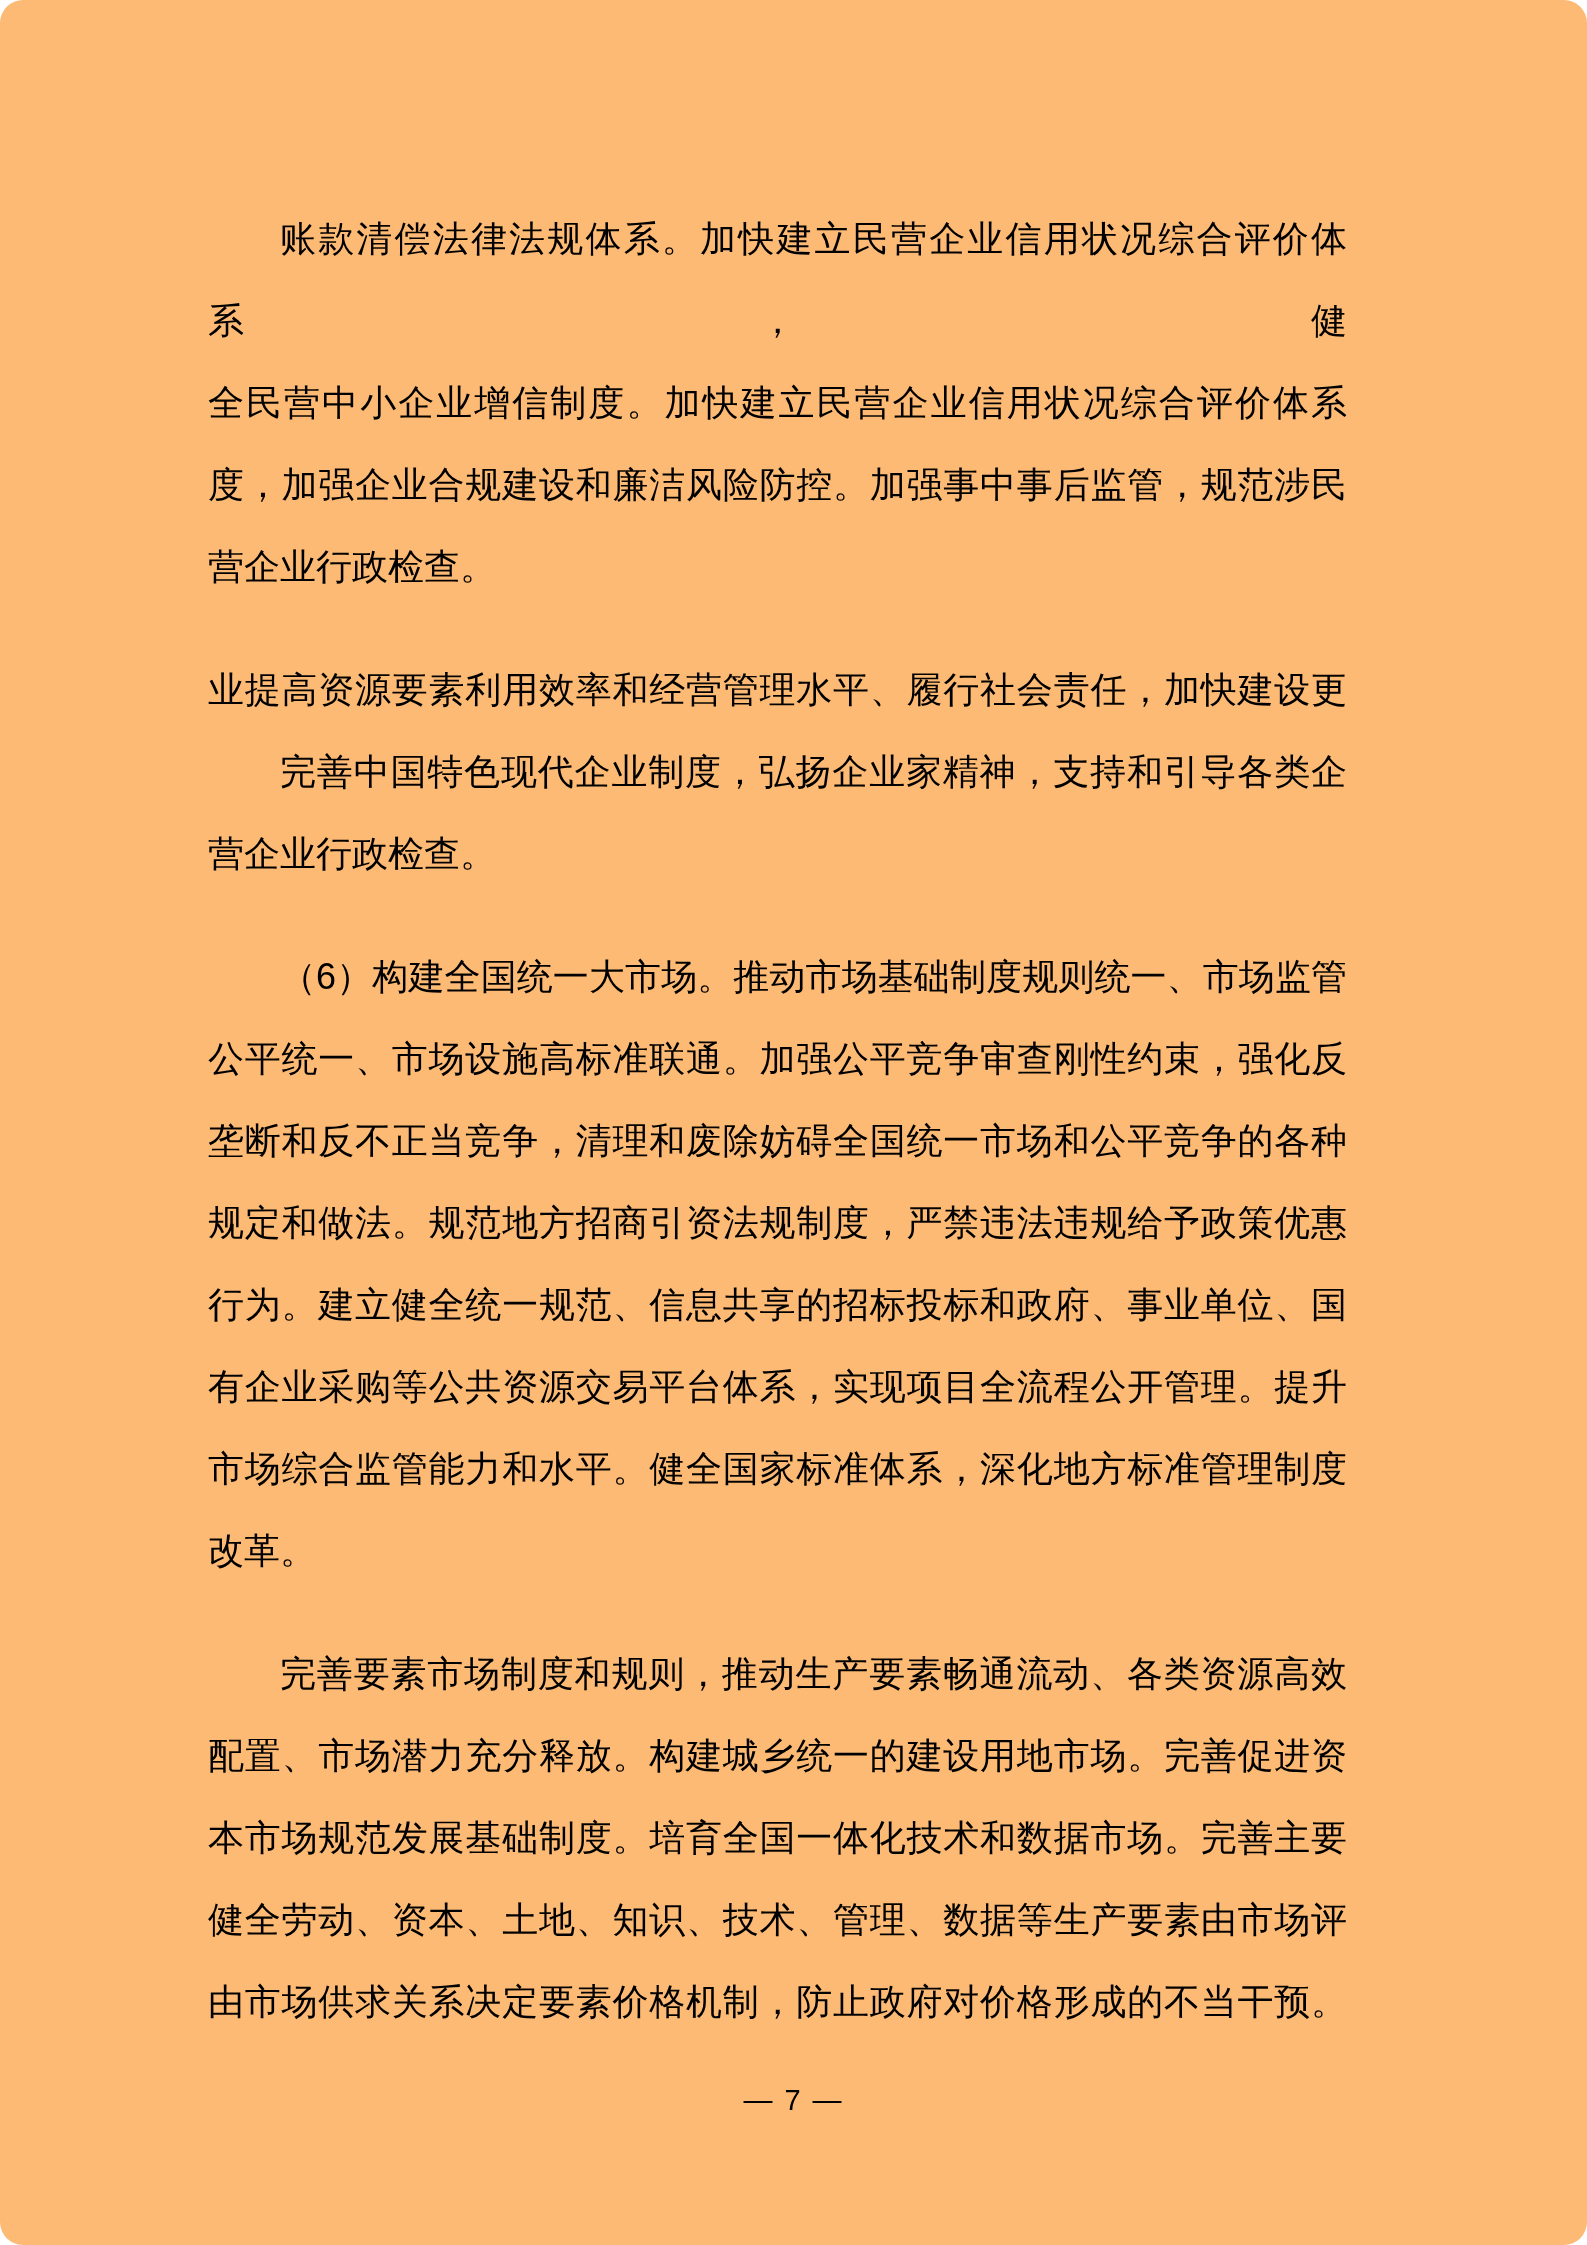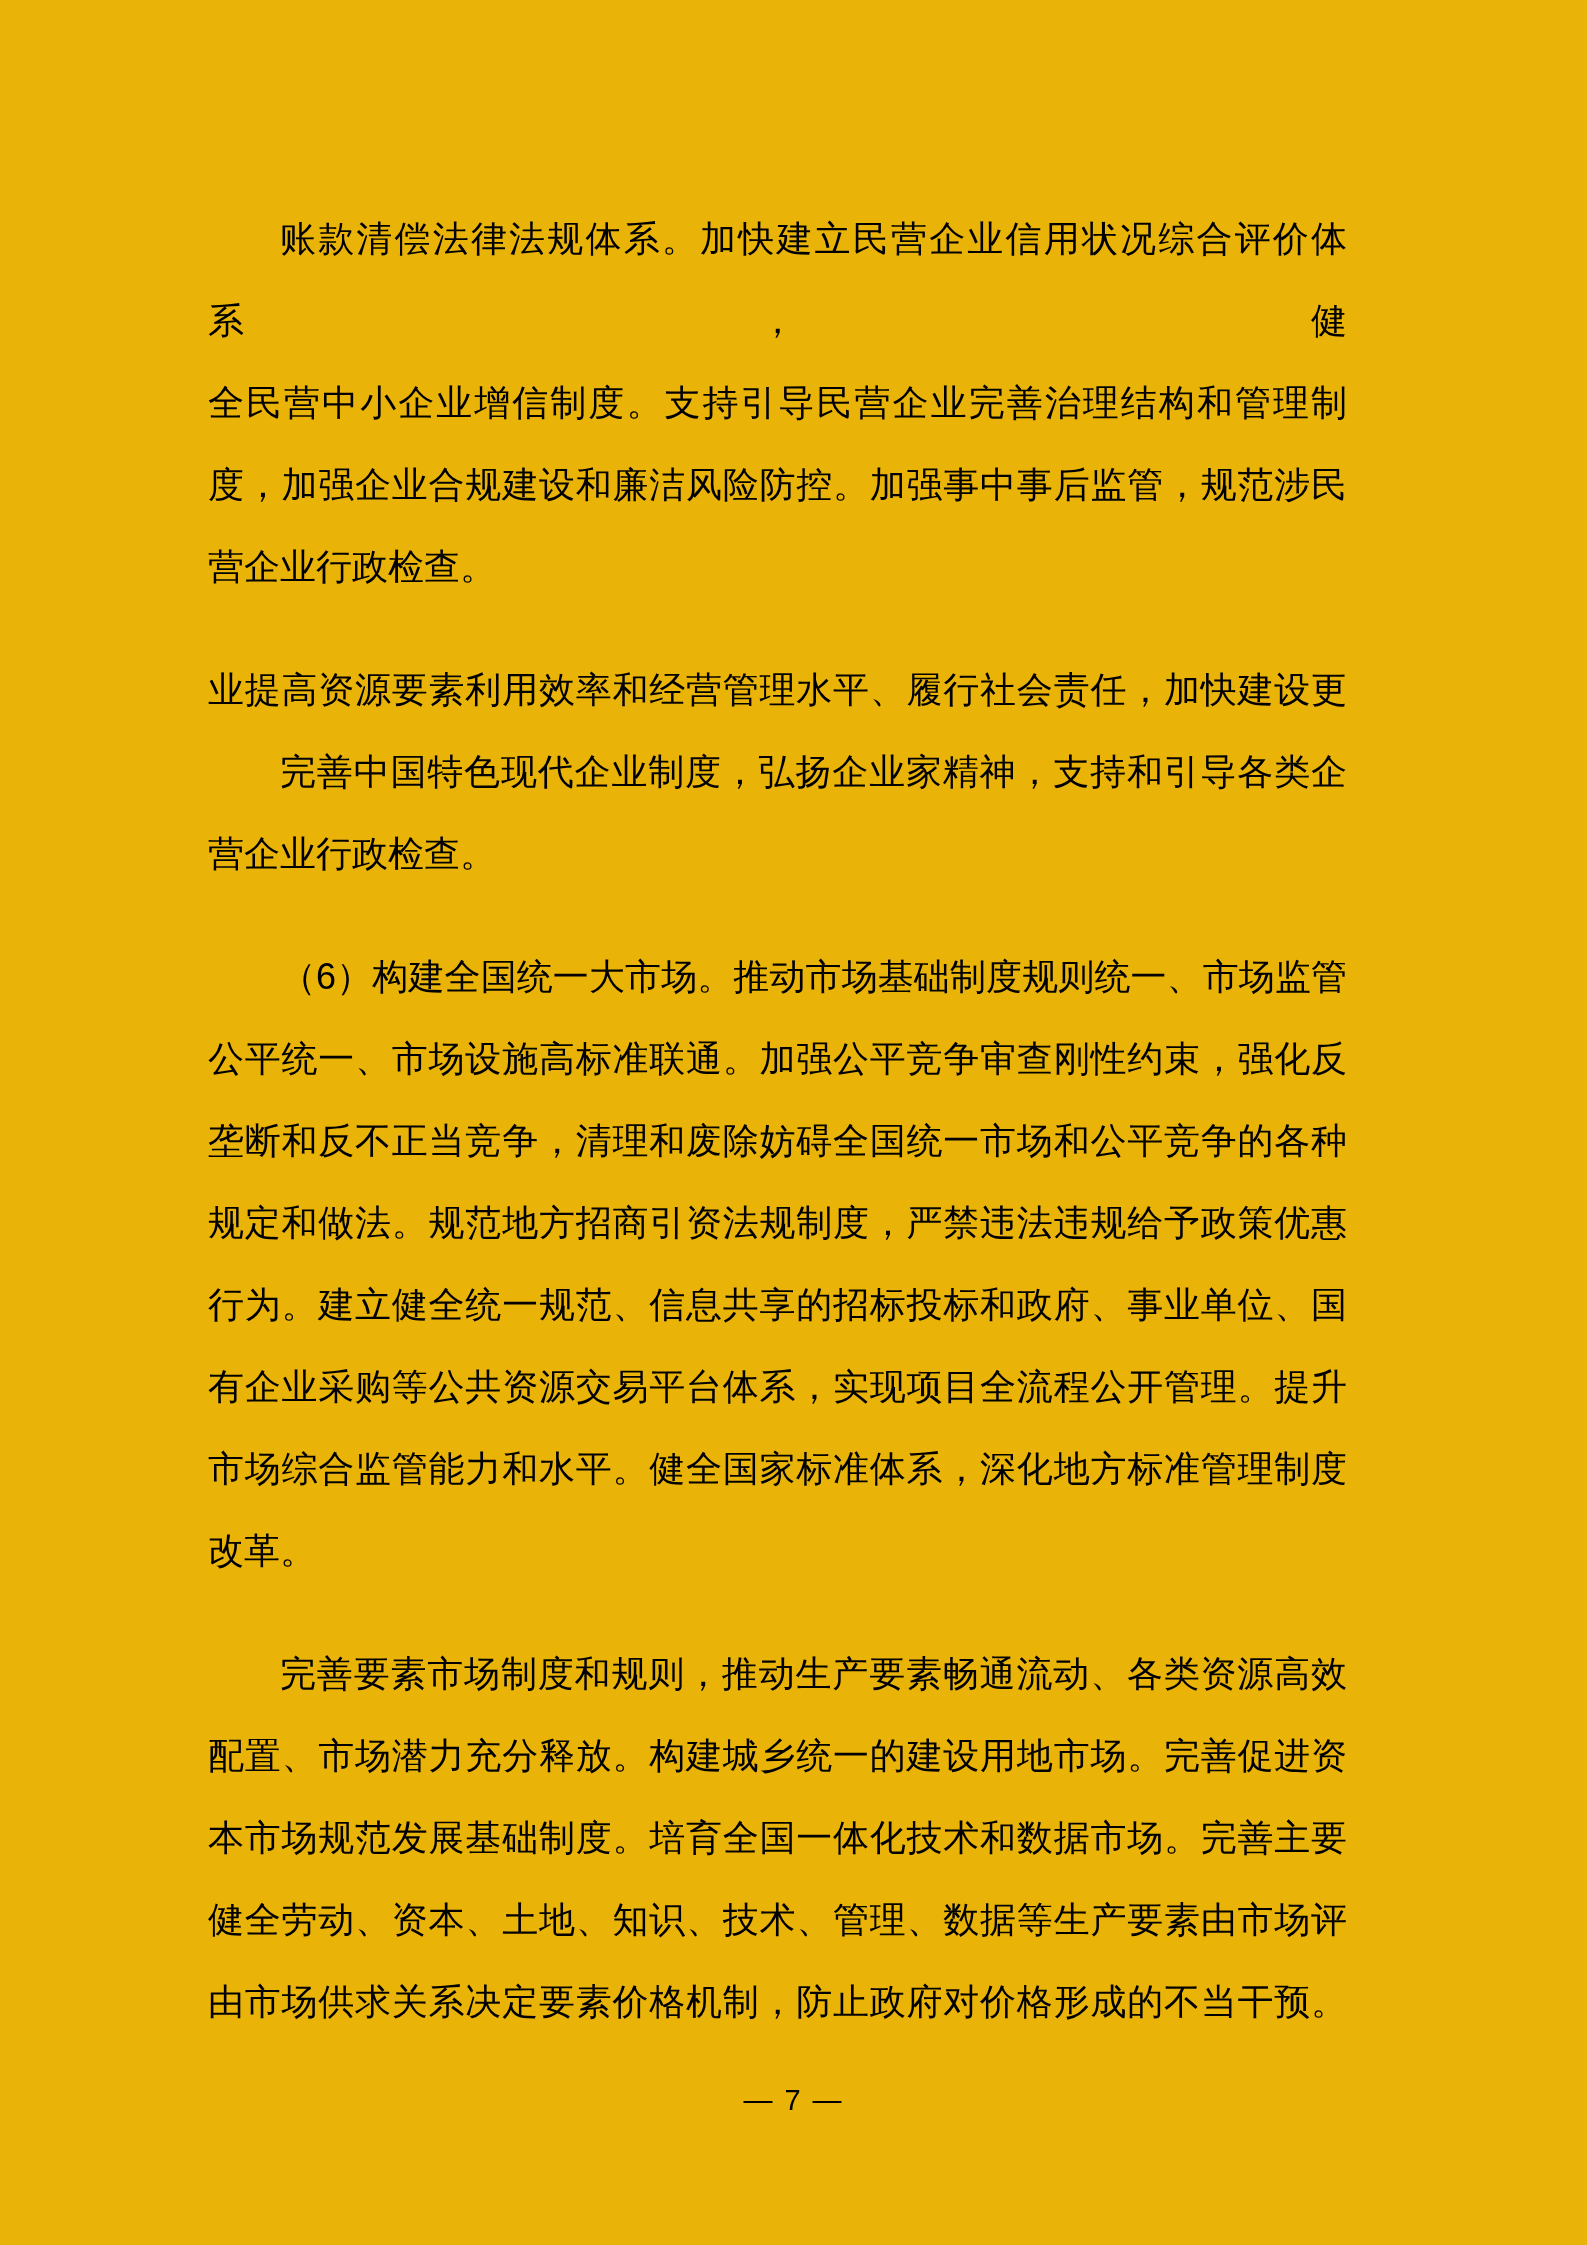--- a/index.html
+++ b/index.html
@@ -10,22 +10,23 @@
   body {
     width: 1587px;
     height: 2245px;
     font-family: "Liberation Sans", sans-serif;
     color: #000000;
   }
   .page {
     position: relative;
     width: 1587px;
     height: 2245px;
-    background: #eab308;
+    background: #fdba74;
     overflow: hidden;
+    border-radius: 23px;
   }
   .text-block {
     position: absolute;
     left: 208px;
     top: 198px;
     width: 1139px;
   }
   .para {
     margin: 0;
     padding: 0;
@@ -63,21 +64,21 @@
     letter-spacing: 2px;
   }
 </style>
 </head>
 <body>
 
 <div class="page">
   <div class="text-block">
       <p class="para">
         <span class="line first">账款清偿法律法规体系。加快建立民营企业信用状况综合评价体系，健</span>
-        <span class="line">全民营中小企业增信制度。支持引导民营企业完善治理结构和管理制</span>
+        <span class="line">全民营中小企业增信制度。加快建立民营企业信用状况综合评价体系</span>
         <span class="line">度，加强企业合规建设和廉洁风险防控。加强事中事后监管，规范涉民</span>
         <span class="line short">营企业行政检查。</span>
       </p>
       <p class="para">
         <span class="line">业提高资源要素利用效率和经营管理水平、履行社会责任，加快建设更</span>
         <span class="line first">完善中国特色现代企业制度，弘扬企业家精神，支持和引导各类企</span>
         <span class="line short">营企业行政检查。</span>
       </p>
       <p class="para">
         <span class="line first">（6）构建全国统一大市场。推动市场基础制度规则统一、市场监管</span>

